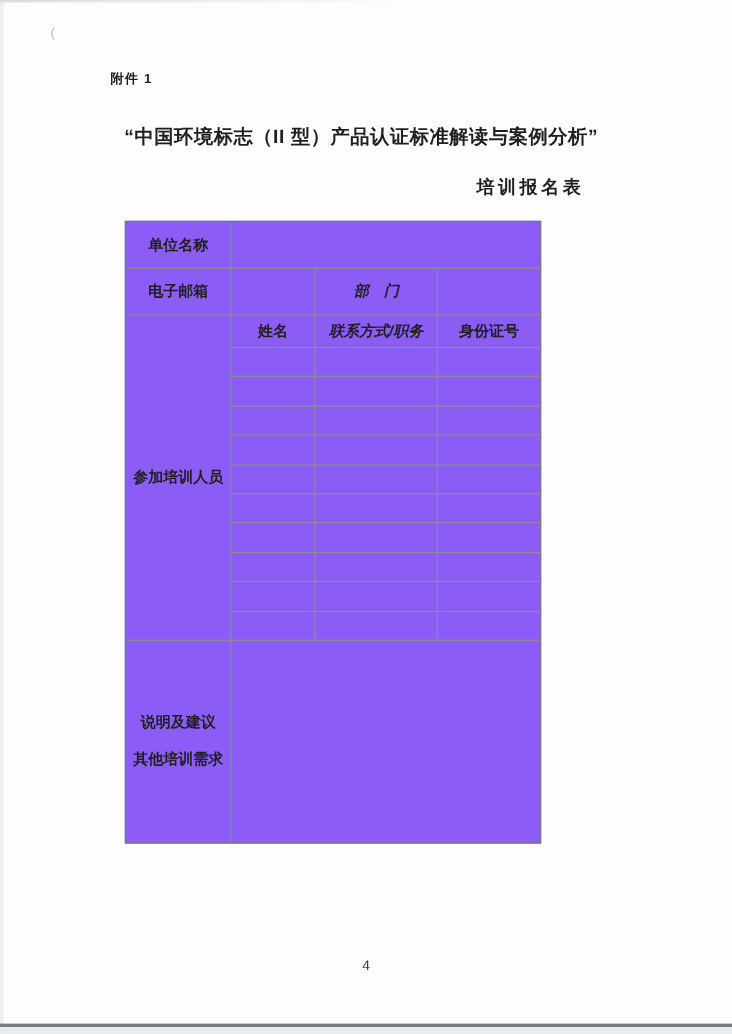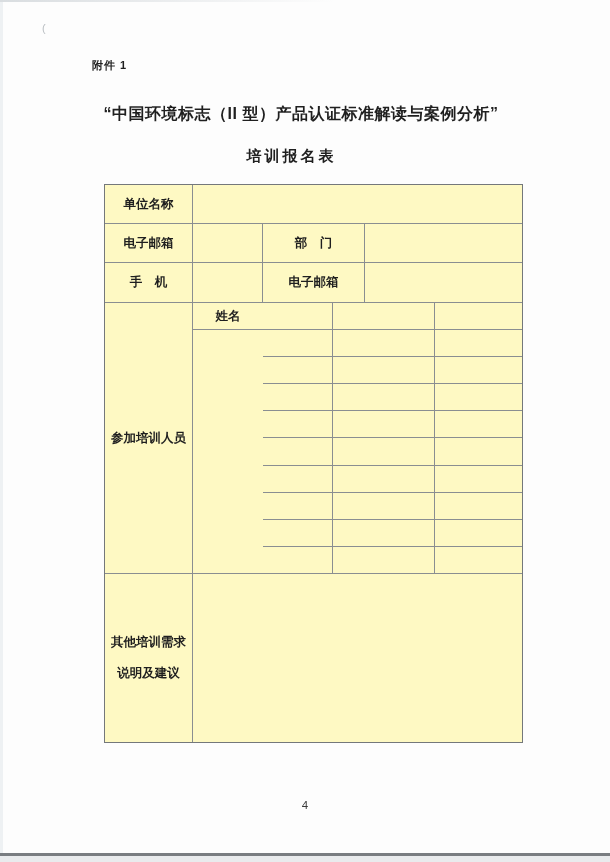--- a/index.html
+++ b/index.html
@@ -38,58 +38,57 @@
     position: absolute; left: 92px; top: 58px;
     font-size: 11px; font-weight: bold; letter-spacing: 1px;
   }
   .doc-title {
     position: absolute; left: 0; top: 104px; width: 602px;
     text-align: center; font-size: 16px; font-weight: bold;
     letter-spacing: 0.5px;
   }
   .doc-subtitle {
     position: absolute; left: 0; top: 147px; width: 487px;
-    text-align: center; font-size: 15px; font-weight: bold;
+    text-align: right; font-size: 15px; font-weight: bold;
     letter-spacing: 3px;
-    margin-left: 48px;
   }
 
   
   .form-table {
-    position: absolute; left: 104px; top: 184px; width: 419px;
+    position: absolute; left: 104px; top: 184px; width: 347px;
     border: 1px solid #74787b;
-    background: #fef9c3;
+    background: #8b5cf6;
   }
   .trow { display: flex; border-bottom: 1px solid #8a8e91; }
   .trow:last-child { border-bottom: none; }
   .cell {
     border-right: 1px solid #8a8e91;
     display: flex; align-items: center; justify-content: center;
     font-size: 12.5px; font-weight: 600;
     text-align: center;
   }
   .cell:last-child { border-right: none; }
   .grow { flex: 1 1 auto; }
   .w-label   { width: 88px; flex: 0 0 88px; }
   .w-name    { width: 70px; flex: 0 0 70px; }
-  .w-contact { width: 102px; flex: 0 0 102px; }
+  .w-contact { width: 102px; flex: 0 0 102px; font-style: italic; }
 
   .r1 { height: 39px; }
   .r2 { height: 39px; }
   .r3 { height: 38px; }
   .r4 { height: 40px; }
 
   .trainees-section { display: flex; border-bottom: 1px solid #8a8e91; height: 271px; }
   .trainees-label-cell {
     width: 88px; flex: 0 0 88px;
     border-right: 1px solid #8a8e91;
     display: flex; align-items: center; justify-content: center;
     font-size: 12.5px; font-weight: 600; text-align: right;
   }
-  .trainees-grid { flex: 1 1 auto; display: flex; }
+  .trainees-grid { flex: 1 1 auto; display: flex; flex-direction: column; }
   .prow-header { display: flex; height: 27px; border-bottom: 1px solid #8a8e91; }
   .prow { display: flex; flex: 1 1 auto; border-bottom: 1px solid #8a8e91; }
   .trainees-grid .prow:last-child { border-bottom: none; }
 
   .other-section { height: 168px; }
   .other-label {
     line-height: 31px; font-size: 12.5px; font-weight: 600;
   }
 
   .page-number {
@@ -116,32 +115,28 @@
   </div>
 
   <div class="trow r2">
     <div class="cell w-label">电子邮箱</div>
     <div class="cell w-name"></div>
     <div class="cell w-contact">部　门</div>
     <div class="cell grow"></div>
   </div>
 
 
-  <div class="trow r4">
-    <div class="cell w-label">手　机</div>
-    <div class="cell w-name"></div>
-    <div class="cell w-contact">电子邮箱</div>
-    <div class="cell grow"></div>
-  </div>
 
   <div class="trainees-section">
     <div class="trainees-label-cell">参加培训人员</div>
     <div class="trainees-grid">
       <div class="prow-header">
         <div class="cell w-name">姓名</div>
+        <div class="cell w-contact">联系方式/职务</div>
+        <div class="cell grow">身份证号</div>
       </div>
       <div style="display:flex;flex-direction:column;flex:1 1 auto;">
         <div class="prow">
           <div class="cell w-name"></div>
           <div class="cell w-contact"></div>
           <div class="cell grow"></div>
         </div>
       <div class="prow">
           <div class="cell w-name"></div>
           <div class="cell w-contact"></div>
@@ -187,22 +182,22 @@
           <div class="cell w-contact"></div>
           <div class="cell grow"></div>
         </div>
         </div>
     </div>
   </div>
 
   <div class="trow other-section">
     <div class="cell w-label other-label">
       <div>
+        <div>说明及建议</div>
         <div>其他培训需求</div>
-        <div>说明及建议</div>
       </div>
     </div>
     <div class="cell grow"></div>
   </div>
 
 </div>
 
 <div class="page-number">4</div>
 
 <div class="scan-bottom-edge"></div>

